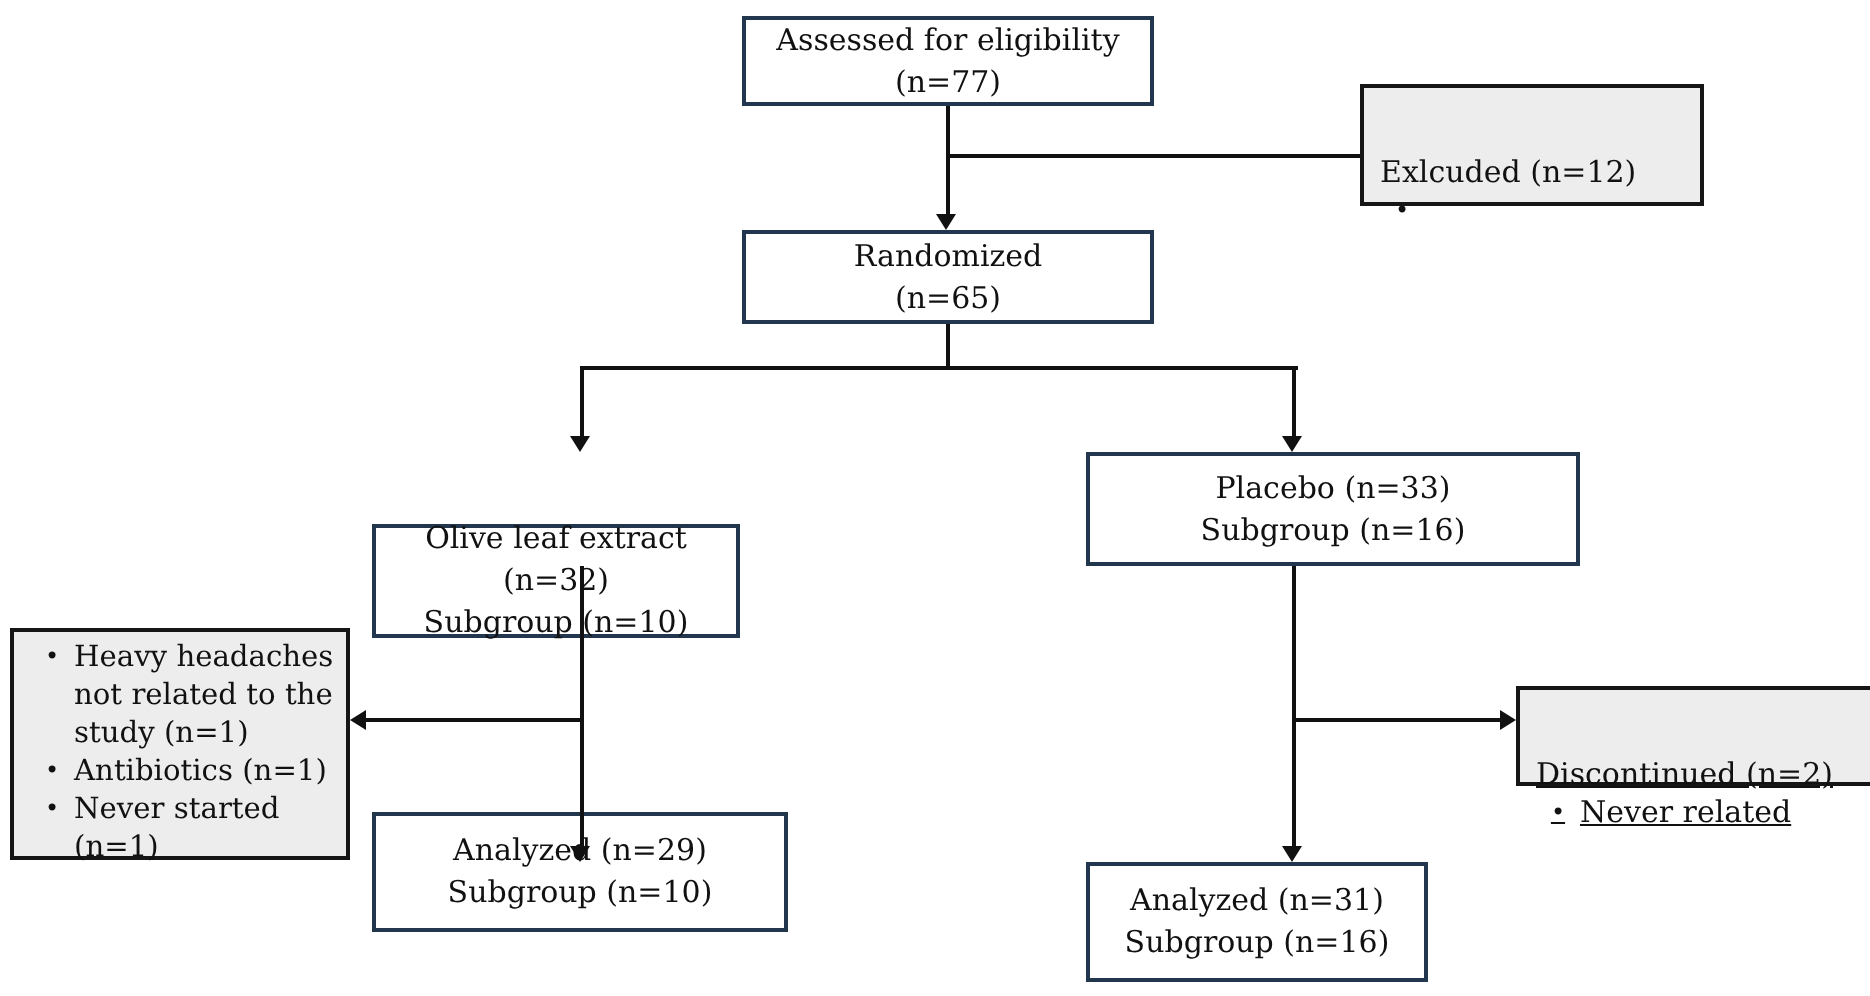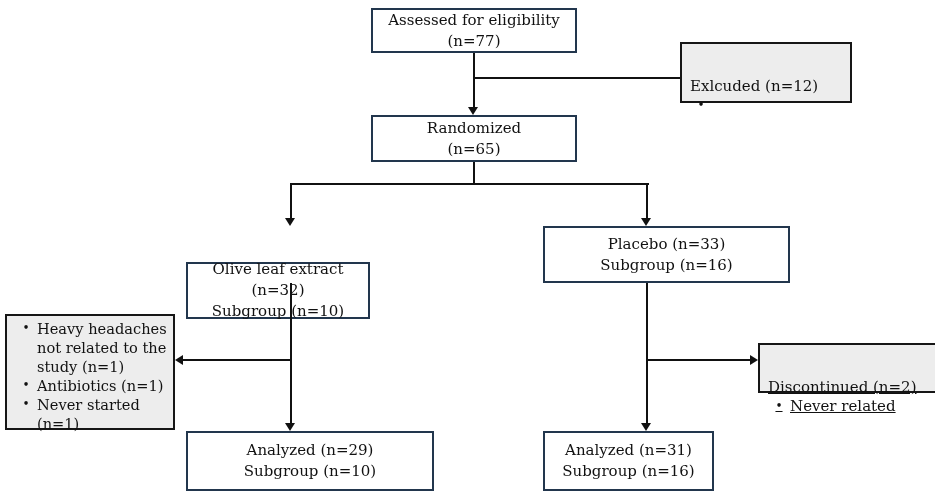--- a/index.html
+++ b/index.html
@@ -40,21 +40,21 @@
   .arrow.right{border-top:5px solid transparent;border-bottom:5px solid transparent;border-left:8px solid var(--connector,#111111);}
 
   
   #box-assessed{left:371px;top:8px;width:206px;height:45px;}
   #box-excluded{left:680px;top:42px;width:172px;height:61px;}
   #box-randomized{left:371px;top:115px;width:206px;height:47px;}
   #box-olive{left:186px;top:226px;width:184px;height:57px;margin-top:36px;}
   #box-placebo{left:543px;top:226px;width:247px;height:57px;}
   #box-disc-left{left:5px;top:314px;width:170px;height:116px;font-size:14.6px;}
   #box-disc-right{left:758px;top:343px;width:184px;height:50px;text-decoration:underline;}
-  #box-analyzed-left{left:186px;top:431px;width:248px;height:60px;}
+  #box-analyzed-left{left:186px;top:406px;width:208px;height:60px;}
   #box-analyzed-right{left:543px;top:431px;width:171px;height:60px;}
 
   
   #c-assessed-v{left:473px;top:53px;width:2px;height:55px;}
   #c-excluded-h{left:474px;top:77px;width:206px;height:2px;}
   #c-randomized-v{left:473px;top:162px;width:2px;height:22px;}
   #c-split-h{left:290px;top:183px;width:359px;height:2px;}
   #c-olive-v{left:290px;top:183px;width:2px;height:36px;}
   #c-placebo-v{left:646px;top:183px;width:2px;height:36px;}
   #c-analyzed-left-v{left:290px;top:283px;width:2px;height:141px;}

